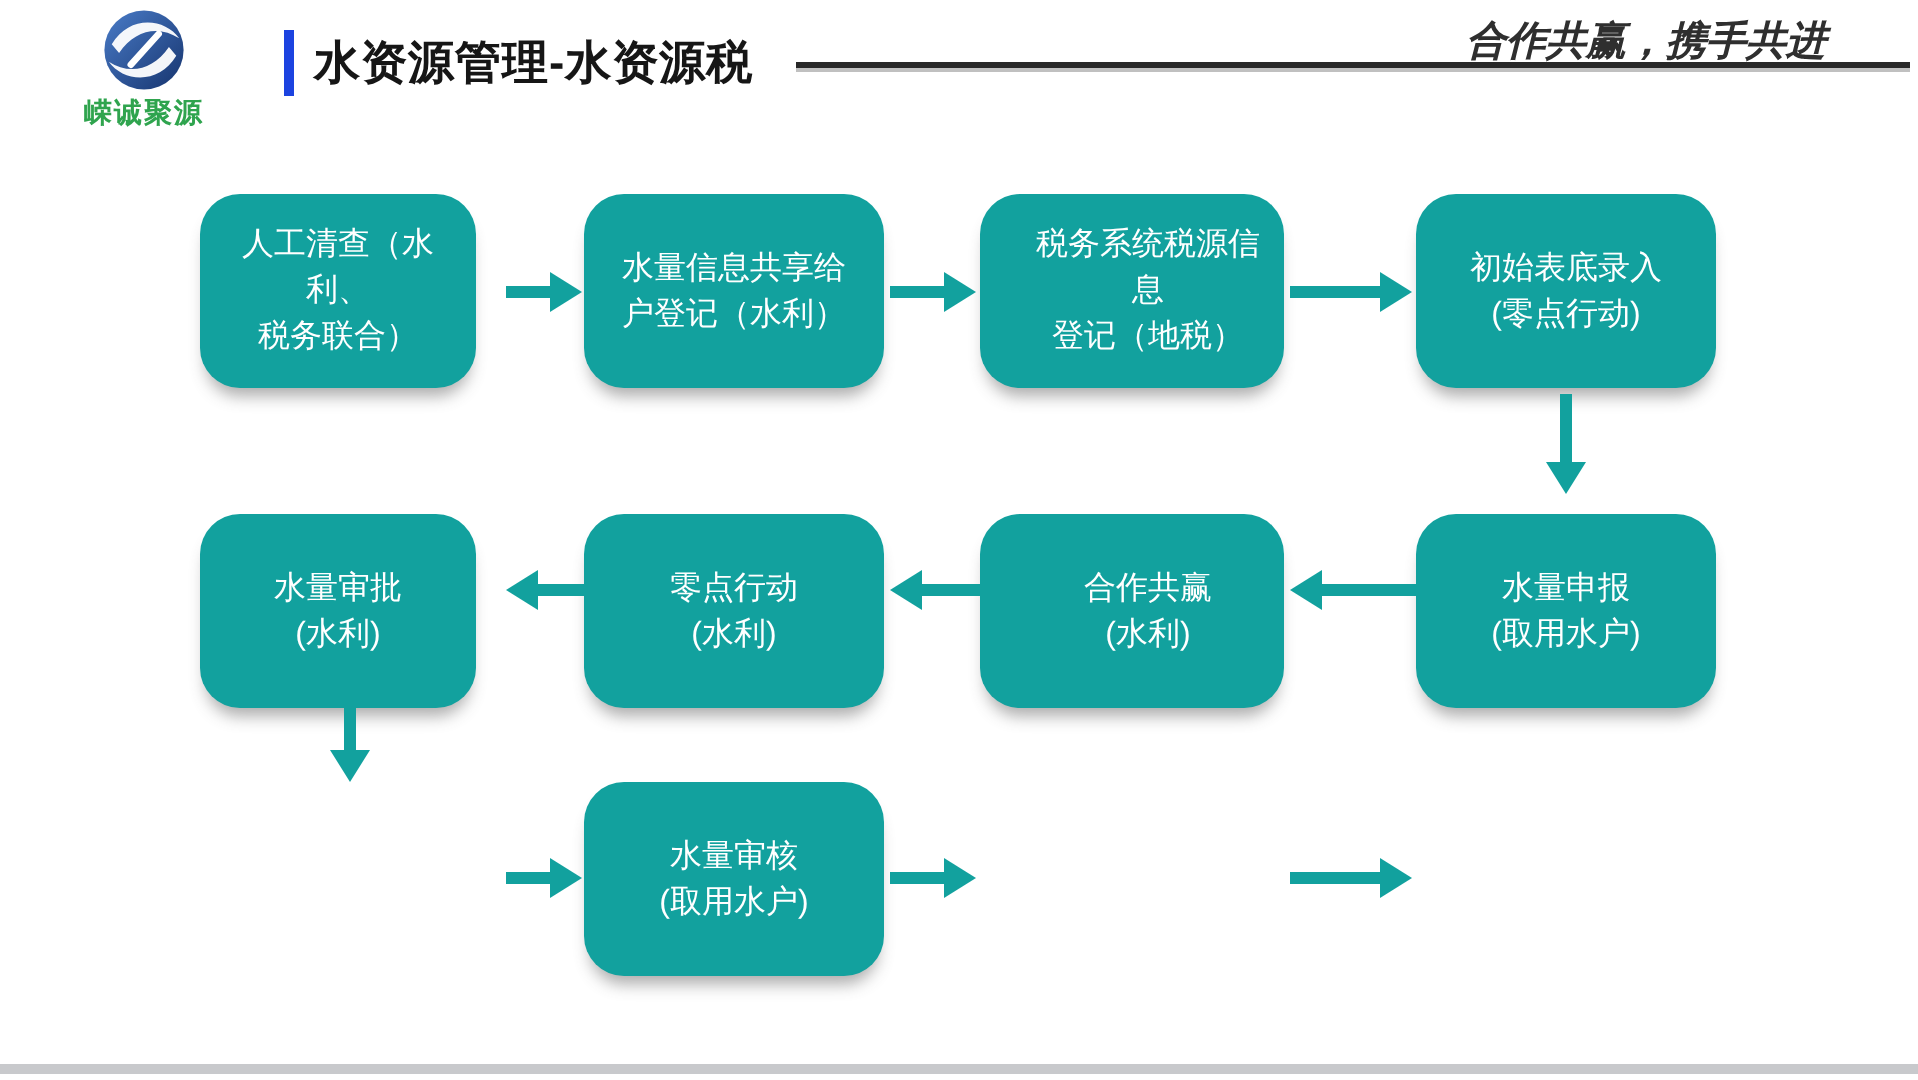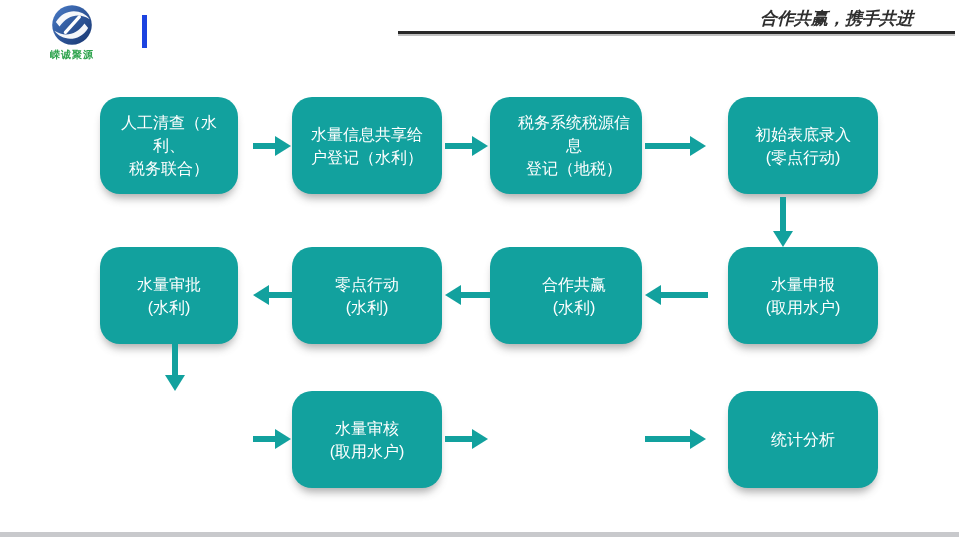--- a/index.html
+++ b/index.html
@@ -5,53 +5,53 @@
   html,body { margin:0; padding:0; background:#ffffff; }
   .slide {
     position:relative; width:959px; height:540px; background:#ffffff;
     overflow:hidden; font-family:"Liberation Sans","DejaVu Sans",sans-serif;
   }
 
   
   .logo { position:absolute; left:28px; top:3px; width:88px; text-align:center; }
   .logo svg { display:block; margin:0 auto; }
   .logo-text {
-    margin-top:1px; font-size:10px; font-weight:700; letter-spacing:1px;
+    margin-top:1px; font-size:14px; font-weight:700; letter-spacing:1px;
     color:var(--logo-green); white-space:nowrap;
   }
   .title-accent {
     position:absolute; left:142px; top:15px; width:5px; height:33px;
     background:var(--accent-blue);
   }
   .page-title {
     position:absolute; left:157px; top:16px; font-size:23px; font-weight:700;
     color:#161616; letter-spacing:0.5px; white-space:nowrap;
   }
   .header-rule {
     position:absolute; left:398px; top:31px; width:557px; height:3px;
     background:var(--line-dark); box-shadow:0 2px 0 #c0c0c0;
   }
   .slogan {
-    position:absolute; right:46px; top:7px; font-size:17px; font-style:italic;
+    position:absolute; right:46px; top:7px; font-size:20px; font-style:italic;
     font-weight:600; color:#2f2f2f; white-space:nowrap;
   }
 
   
   .box {
     position:absolute; height:97px; border-radius:20px; background:var(--teal);
     color:#ffffff; font-size:16px; line-height:23px; text-align:center;
     display:flex; align-items:center; justify-content:center;
     white-space:pre-line; padding:4px 8px; box-sizing:border-box;
     box-shadow:0 7px 8px -3px rgba(70,70,70,0.45);
   }
-  .r1 { top:97px; }  .r2 { top:247px; }  .r3 { top:391px; }
+  .r1 { top:97px; }  .r2 { top:257px; }  .r3 { top:391px; }
   .c1 { left:100px; width:138px; }
   .c2 { left:292px; width:150px; }
   .c3 { left:490px; width:152px;padding-left:24px; }
-  .c4 { left:708px; width:150px;margin-left:20px; }
+  .c4 { left:708px; width:150px; }
 
   
   .ar, .al { position:absolute; height:6px; background:var(--teal); }
   .ar::after {
     content:""; position:absolute; left:100%; top:50%; transform:translateY(-50%);
     border-left:16px solid var(--teal); border-top:10px solid transparent;
     border-bottom:10px solid transparent;
   }
   .al::before {
     content:""; position:absolute; right:100%; top:50%; transform:translateY(-50%);
@@ -86,20 +86,21 @@
       </defs>
       <circle cx="30" cy="30" r="27" fill="url(#lg)"></circle>
       <path d="M8 26 C20 6, 44 8, 54 22 C40 13, 24 16, 13 32 Z" fill="#ffffff" opacity="0.95"></path>
       <path d="M52 34 C40 54, 16 52, 6 38 C20 47, 36 44, 47 28 Z" fill="#ffffff" opacity="0.95"></path>
       <path d="M21 40 Q30 30 40 19" stroke="#ffffff" stroke-width="4.5" fill="none" stroke-linecap="round"></path>
     </svg>
     <div class="logo-text">嵘诚聚源</div>
   </div>
 
   <div class="title-accent"></div>
+  <div class="page-title">水资源管理-水资源税</div>
   <div class="header-rule"></div>
   <div class="slogan">合作共赢，携手共进</div>
 
   <div class="box r1 c1">人工清查（水利、
 税务联合）</div>
   <div class="box r1 c2">水量信息共享给
 户登记（水利）</div>
   <div class="box r1 c3">税务系统税源信息
 登记（地税）</div>
   <div class="box r1 c4">初始表底录入
@@ -109,21 +110,20 @@
 (水利)</div>
   <div class="box r2 c2">零点行动
 (水利)</div>
   <div class="box r2 c3">合作共赢
 (水利)</div>
   <div class="box r2 c4">水量申报
 (取用水户)</div>
 
   <div class="box r3 c2">水量审核
 (取用水户)</div>
-  <div class="box r3 c4">统计分析</div>
 
   <div class="ar" style="left:253px; top:143px; width:22px;"></div>
   <div class="ar" style="left:445px; top:143px; width:27px;"></div>
   <div class="ar" style="left:645px; top:143px; width:45px;"></div>
 
   <div class="ad" style="left:780px; top:197px; height:34px;"></div>
 
   <div class="al" style="left:661px; top:292px; width:47px;"></div>
   <div class="al" style="left:461px; top:292px; width:29px;"></div>
   <div class="al" style="left:269px; top:292px; width:23px;"></div>

